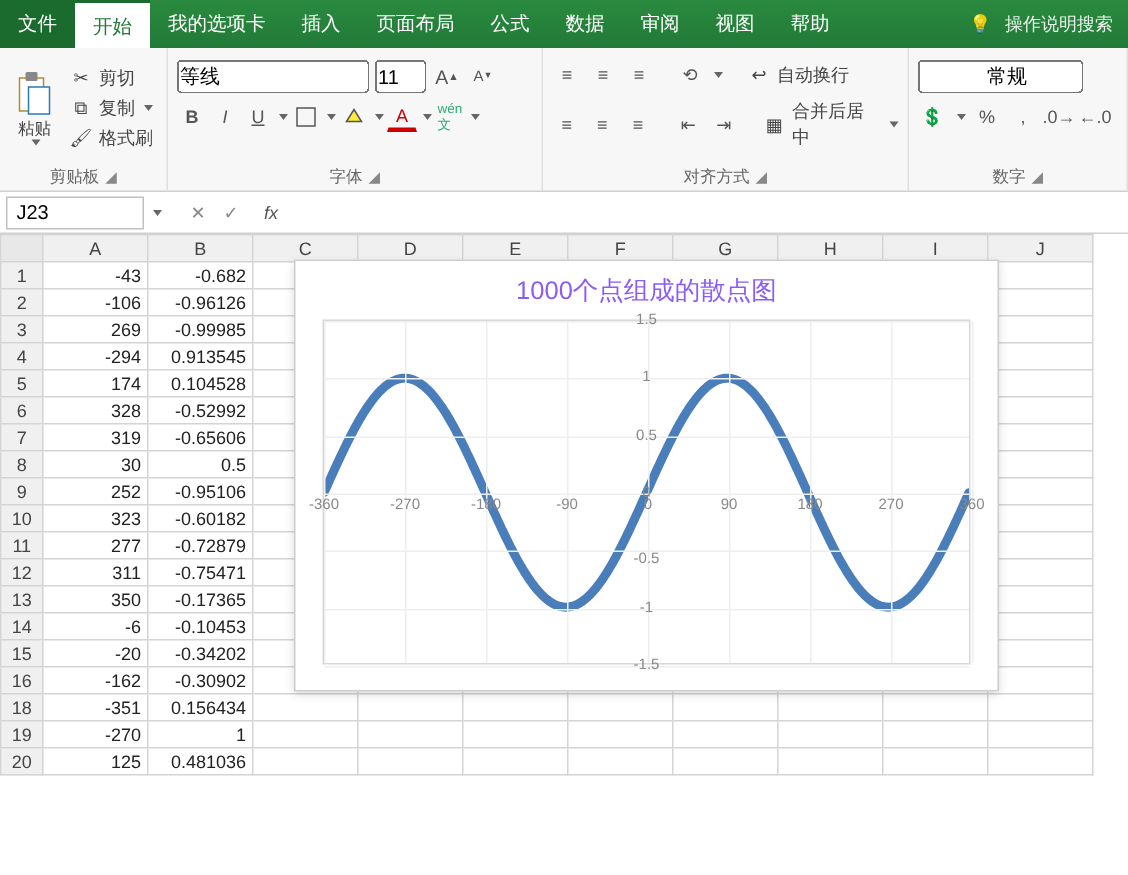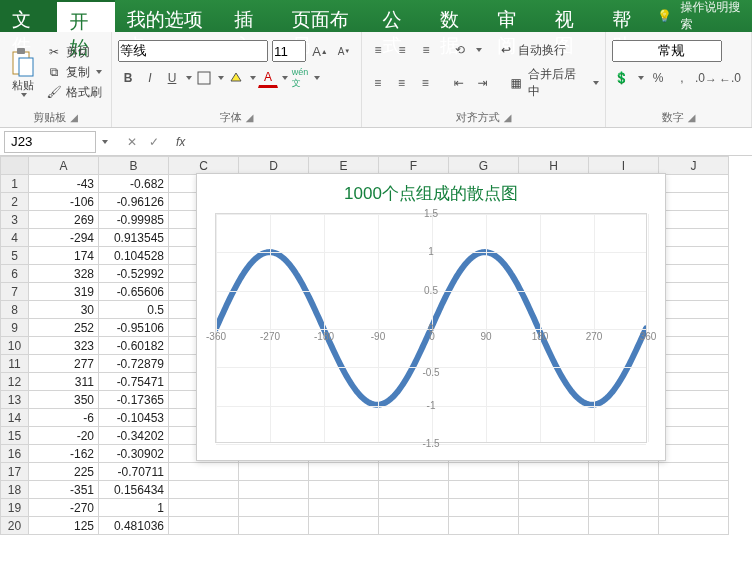--- a/index.html
+++ b/index.html
@@ -1,48 +1,48 @@
 <!DOCTYPE html>
 <html><head>
 <meta charset="utf-8">
 <style>
   * { box-sizing: border-box; margin: 0; padding: 0; font-family: "Microsoft YaHei", Arial, sans-serif; }
   body { width: 752px; height: 583px; overflow: hidden; background: #fff; font-size: 12px; color: #444; }
   .menubar { display: flex; align-items: stretch; height: 32px; background: linear-gradient(#2a8a3f,#217a37); color: #fff; }
-  .menubar .tab { padding: 7px 12px 0; cursor: pointer; font-size: 19px; }
+  .menubar .tab { padding: 7px 12px 0; cursor: pointer; font-size: 13px; }
   .menubar .tab.file { background: #1b6b2e; }
   .menubar .tab.home { background: #fff; color: #217a37; border-top: 2px solid #1b6b2e; }
   .menubar .right { margin-left: auto; display: flex; align-items: center; padding-right: 10px; gap: 8px; font-size: 12px; opacity: .9;}
   .ribbon { display: flex; border-bottom: 1px solid #d0d0d0; height: 96px; background: #f7f7f7; }
   .group { border-right: 1px solid #e0e0e0; padding: 4px 6px 2px; display: flex; flex-direction: column; justify-content: space-between; }
   .group-label { text-align: center; font-size: 11px; color: #666; padding-top: 2px; display:flex; justify-content:center; align-items:center; gap:4px;}
   .group-body { display: flex; gap: 6px; flex: 1; align-items: center; }
   .btn { display: flex; flex-direction: column; align-items: center; justify-content:center; font-size: 11px; color:#444; cursor:pointer; padding:2px 3px;}
   .icon { width: 16px; height: 16px; display:inline-flex; align-items:center; justify-content:center; }
   .row { display: flex; align-items: center; gap: 4px; }
   .dd { width:0; height:0; border-left:3px solid transparent; border-right:3px solid transparent; border-top:4px solid #666; display:inline-block; margin-left:2px;}
-  .fontbox { width:150px; height:22px; }
+  .fontbox { width:128px; height:22px; }
   .sizebox { width:34px; height:22px; }
   .mini { width:20px; height:20px; border:1px solid transparent; display:inline-flex; align-items:center; justify-content:center; cursor:pointer; color:#555;}
   .namebox-row { display:flex; align-items:center; height:28px; border-bottom:1px solid #d0d0d0; background:#fff;}
   .namebox { width:92px; height:22px; margin:0 4px; border:1px solid #c0c0c0; padding:2px 6px; }
   .fx-btns { display:flex; gap:2px; padding:0 8px; color:#888;}
   .fx-btns span{ width:20px; text-align:center; cursor:pointer;}
   .fx-label { font-style:italic; font-family:Liberation Sans, sans-serif; padding:0 4px; color:#555;}
   .fx-input { flex:1; border:none; height:22px; padding:2px 4px; outline:none;}
   .sheet { position:relative; height:424px; overflow:auto;}
   table { border-collapse:collapse; table-layout:fixed;}
   th,td { border:1px solid #d4d4d4; height:18px; font-size:12px; padding:0 4px; background:#fff; }
   th { background:#f0f0f0; color:#444; font-weight:normal; text-align:center; }
   th.corner{ background:#e8e8e8;}
   td { text-align:right; color:#222;}
   th.col { width:70px;}
   th.rowh { width:28px;}
   .chart { position:absolute; left:196px; top:17px; width:470px; height:288px; background:#fff; border:1px solid #ccc; box-shadow:0 2px 6px rgba(0,0,0,.15);}
-  .chart-title{ text-align:center; font-size:17px; color:#15803d; padding:8px 0 4px;}
+  .chart-title{ text-align:center; font-size:17px; color:#8b5cf6; padding:8px 0 4px;}
   .plot{ position:relative; margin:4px 18px 8px; height:230px; border:1px solid #d8d8d8;}
   .ytick{ position:absolute; left:50%; transform:translateX(-50%); font-size:10px; color:#888;}
   .xtick{ position:absolute; bottom:calc(50% - 14px); transform:translateX(-50%); font-size:10px; color:#888;}
   .grid-v{position:absolute; top:0; bottom:0; width:1px; background:#eee;}
   .grid-h{position:absolute; left:0; right:0; height:1px; background:#eee;}
   svg.curve{position:absolute; inset:0;}
   .watermark{position:absolute; right:10px; bottom:6px; color:#bbb; font-size:13px; display:flex; align-items:center; gap:6px;}
   .expand{ font-size:10px; color:#888; cursor:pointer;}
 </style>
 </head>
@@ -411,33 +411,20 @@
           <td></td>
           <td></td>
           <td></td>
           <td></td>
           <td></td>
         </tr>
         <tr>
           <th class="rowh">16</th>
           <td>-162</td>
           <td>-0.30902</td>
-          <td></td>
-          <td></td>
-          <td></td>
-          <td></td>
-          <td></td>
-          <td></td>
-          <td></td>
-          <td></td>
-        </tr>
-        <tr>
-          <th class="rowh">17</th>
-          <td>225</td>
-          <td>-0.70711</td>
           <td></td>
           <td></td>
           <td></td>
           <td></td>
           <td></td>
           <td></td>
           <td></td>
           <td></td>
         </tr>
         <tr>

